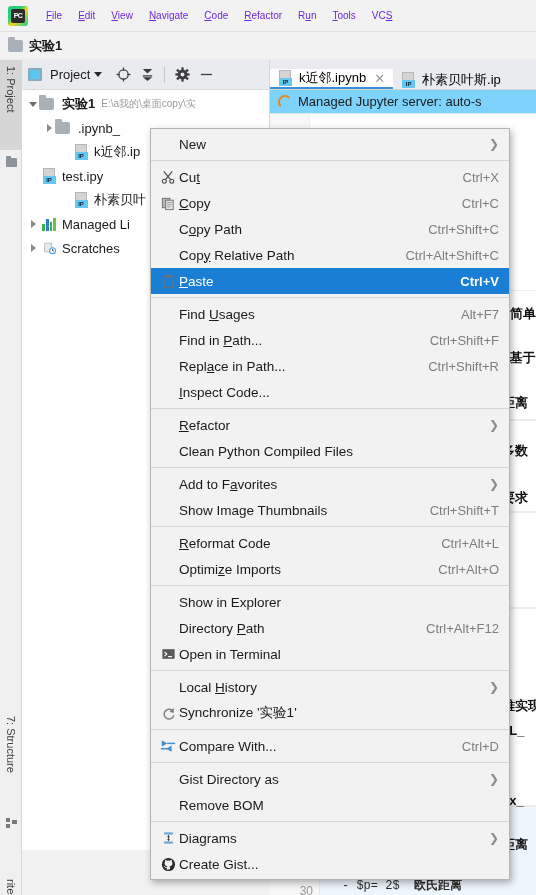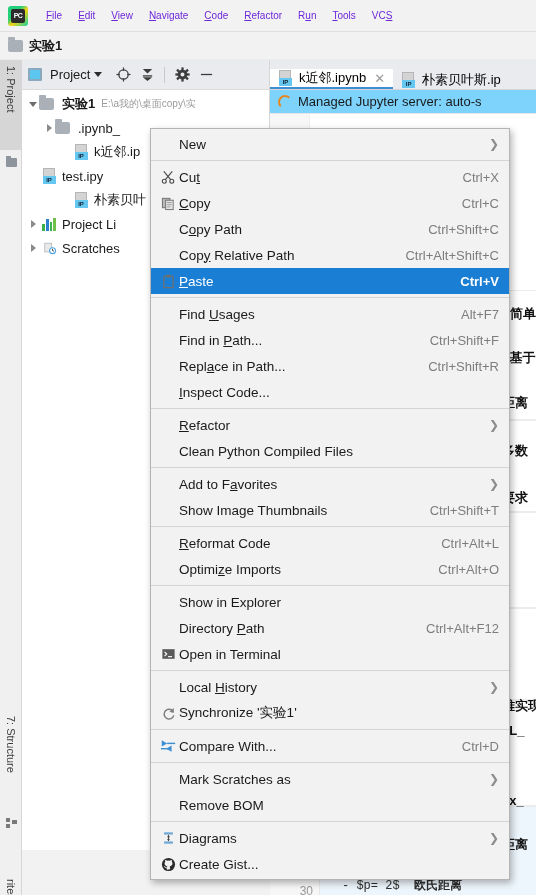--- a/index.html
+++ b/index.html
@@ -328,21 +328,21 @@
         <div class="tree-row" style="padding-left: 4px;">
           <span class="arrow right"></span>
           <span class="ico-box">
             <span class="lib-ico">
               <i style="height:7px;background:#3bb24a"></i>
               <i style="height:12px;background:#2f7fd0"></i>
               <i style="height:9px;background:#3bb24a"></i>
               <i style="height:13px;background:#6fbf4a"></i>
             </span>
           </span>
-          <span class="t-label">Project Li</span>
+          <span class="t-label">Managed Li</span>
         </div>
         <div class="tree-row" style="padding-left: 4px;">
           <span class="arrow right"></span>
           <span class="ico-box">
             <span class="scr-ico">
               <svg width="15" height="14" viewBox="0 0 16 16">
                 <polygon points="2,2 11,2 11,13 2,13" fill="#b9bcc0"></polygon>
                 <polygon points="3,3 10,3 10,12 3,12" fill="#e7e9ea"></polygon>
                 <circle cx="11.5" cy="11" r="4" fill="#4aa3df"></circle>
                 <circle cx="11.5" cy="11" r="2.8" fill="#fff"></circle>
@@ -563,21 +563,21 @@
             <polygon points="3,1 9,4.5 3,8" fill="#3c8fd4" transform="translate(-1,-1)"></polygon>
             <line x1="8" y1="3.5" x2="17" y2="3.5" stroke="#3c8fd4" stroke-width="1.6"></line>
           </svg>
         </span>
         <span class="mi-label">Compare With...</span>
         <span class="mi-short">Ctrl+D</span>
       </div>
       <div class="msep"></div>
       <div class="mi">
         <span class="mi-ico"></span>
-        <span class="mi-label">Mark Scratches as</span>
+        <span class="mi-label">Gist Directory as</span>
         <span class="mi-arrow">❯</span>
       </div>
       <div class="mi">
         <span class="mi-ico"></span>
         <span class="mi-label">Remove BOM</span>
       </div>
       <div class="msep"></div>
       <div class="mi">
         <span class="mi-ico">
           <svg width="15" height="14" viewBox="0 0 16 16">

